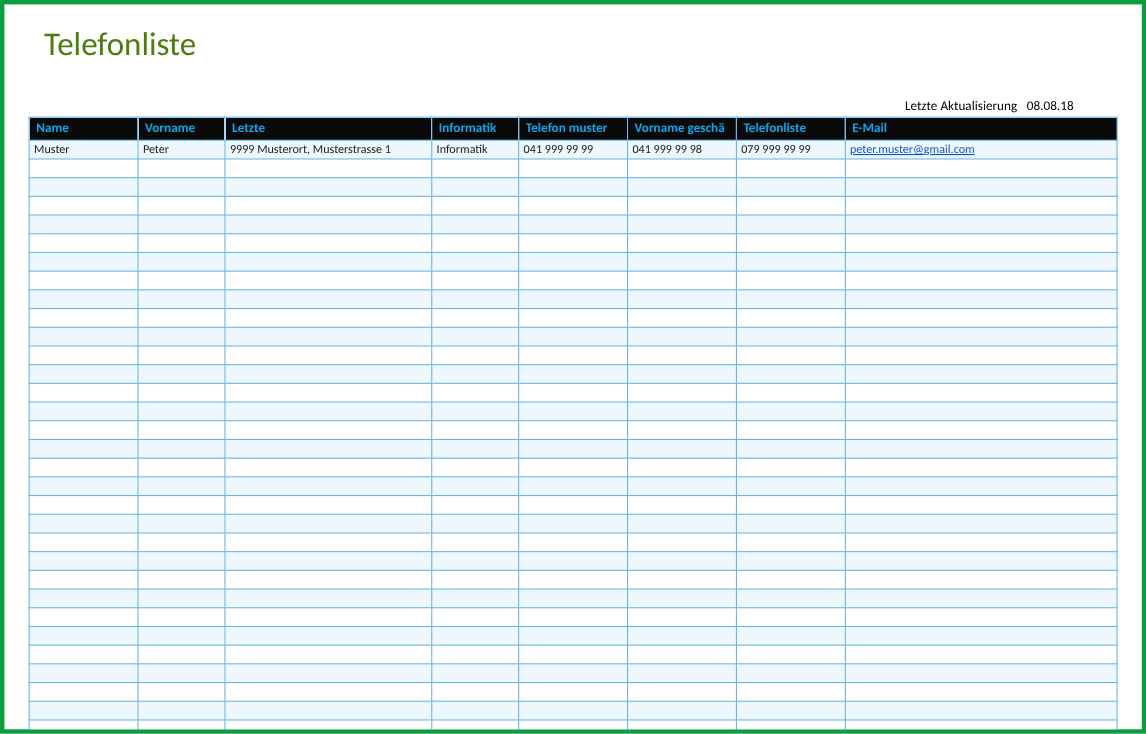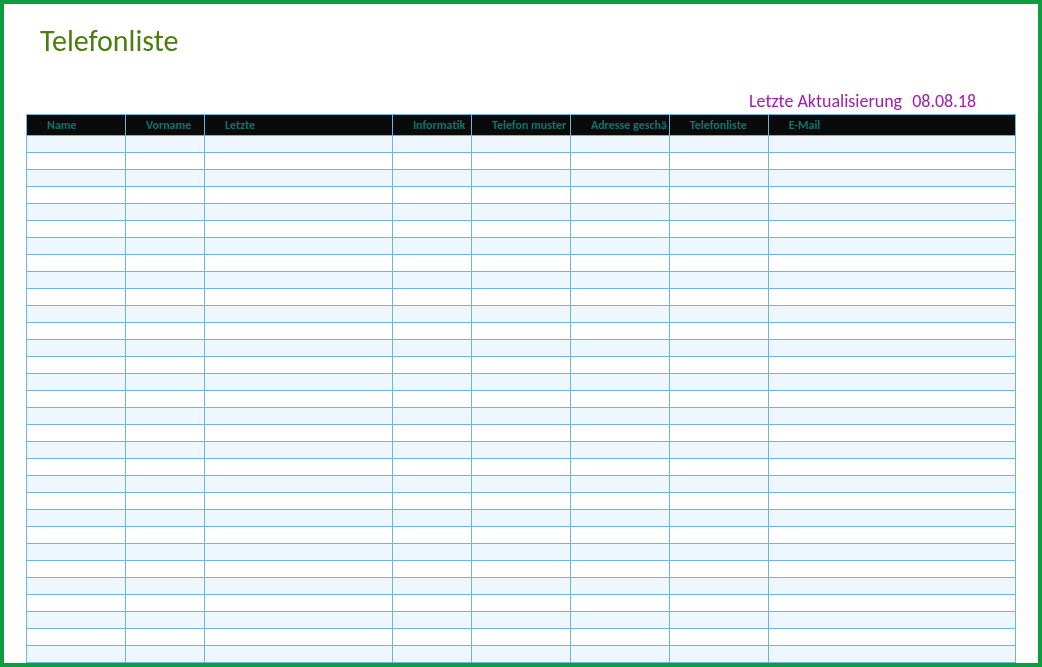--- a/index.html
+++ b/index.html
@@ -17,41 +17,41 @@
     }
     .page-title {
       font-size: 30px;
       font-weight: normal;
       color: #4d7c0f;
       margin-bottom: 4px;
       margin-left: 14px;
     }
     .update-row {
       text-align: right;
-      font-size: 18px;
-      color: #a21caf;
+      font-size: 12px;
+      color: #000000;
       padding-right: 40px;
       margin-bottom: 2px;
       margin-top: 31px;
     }
     .update-row span {
       margin-left: 6px;
     }
     table {
       width: 100%;
       border-collapse: collapse;
       table-layout: fixed;
     }
     thead th {
       background: #0a0a0a;
-      color: #0f766e;
+      color: #0ea5e9;
       font-weight: bold;
       font-size: 12px;
       text-align: left;
-      padding: 3px 20px;
+      padding: 3px 6px;
       border: 1px solid #6bb5e6;
       white-space: nowrap;
       overflow: hidden;
     }
     tbody td {
       border: 1px solid #6bb5e6;
       font-size: 11px;
       padding: 0 4px;
       height: 16px;
       line-height: 16px;
@@ -100,26 +100,36 @@
     <col class="col-mobil">
     <col class="col-email">
   </colgroup>
   <thead>
     <tr>
       <th>Name</th>
       <th>Vorname</th>
       <th>Letzte</th>
       <th>Informatik</th>
       <th>Telefon muster</th>
-      <th>Adresse geschä</th>
+      <th>Vorname geschä</th>
       <th>Telefonliste</th>
       <th>E-Mail</th>
     </tr>
   </thead>
   <tbody id="table-body">
+  <tr>
+        <td>Muster</td>
+        <td>Peter</td>
+        <td>9999 Musterort, Musterstrasse 1</td>
+        <td>Informatik</td>
+        <td>041 999 99 99</td>
+        <td>041 999 99 98</td>
+        <td>079 999 99 99</td>
+        <td><a class="email-link" href="#">peter.muster@gmail.com</a></td>
+      </tr>
       <tr>
         <td>&nbsp;</td>
         <td>&nbsp;</td>
         <td>&nbsp;</td>
         <td>&nbsp;</td>
         <td>&nbsp;</td>
         <td>&nbsp;</td>
         <td>&nbsp;</td>
         <td>&nbsp;</td>
       </tr>

